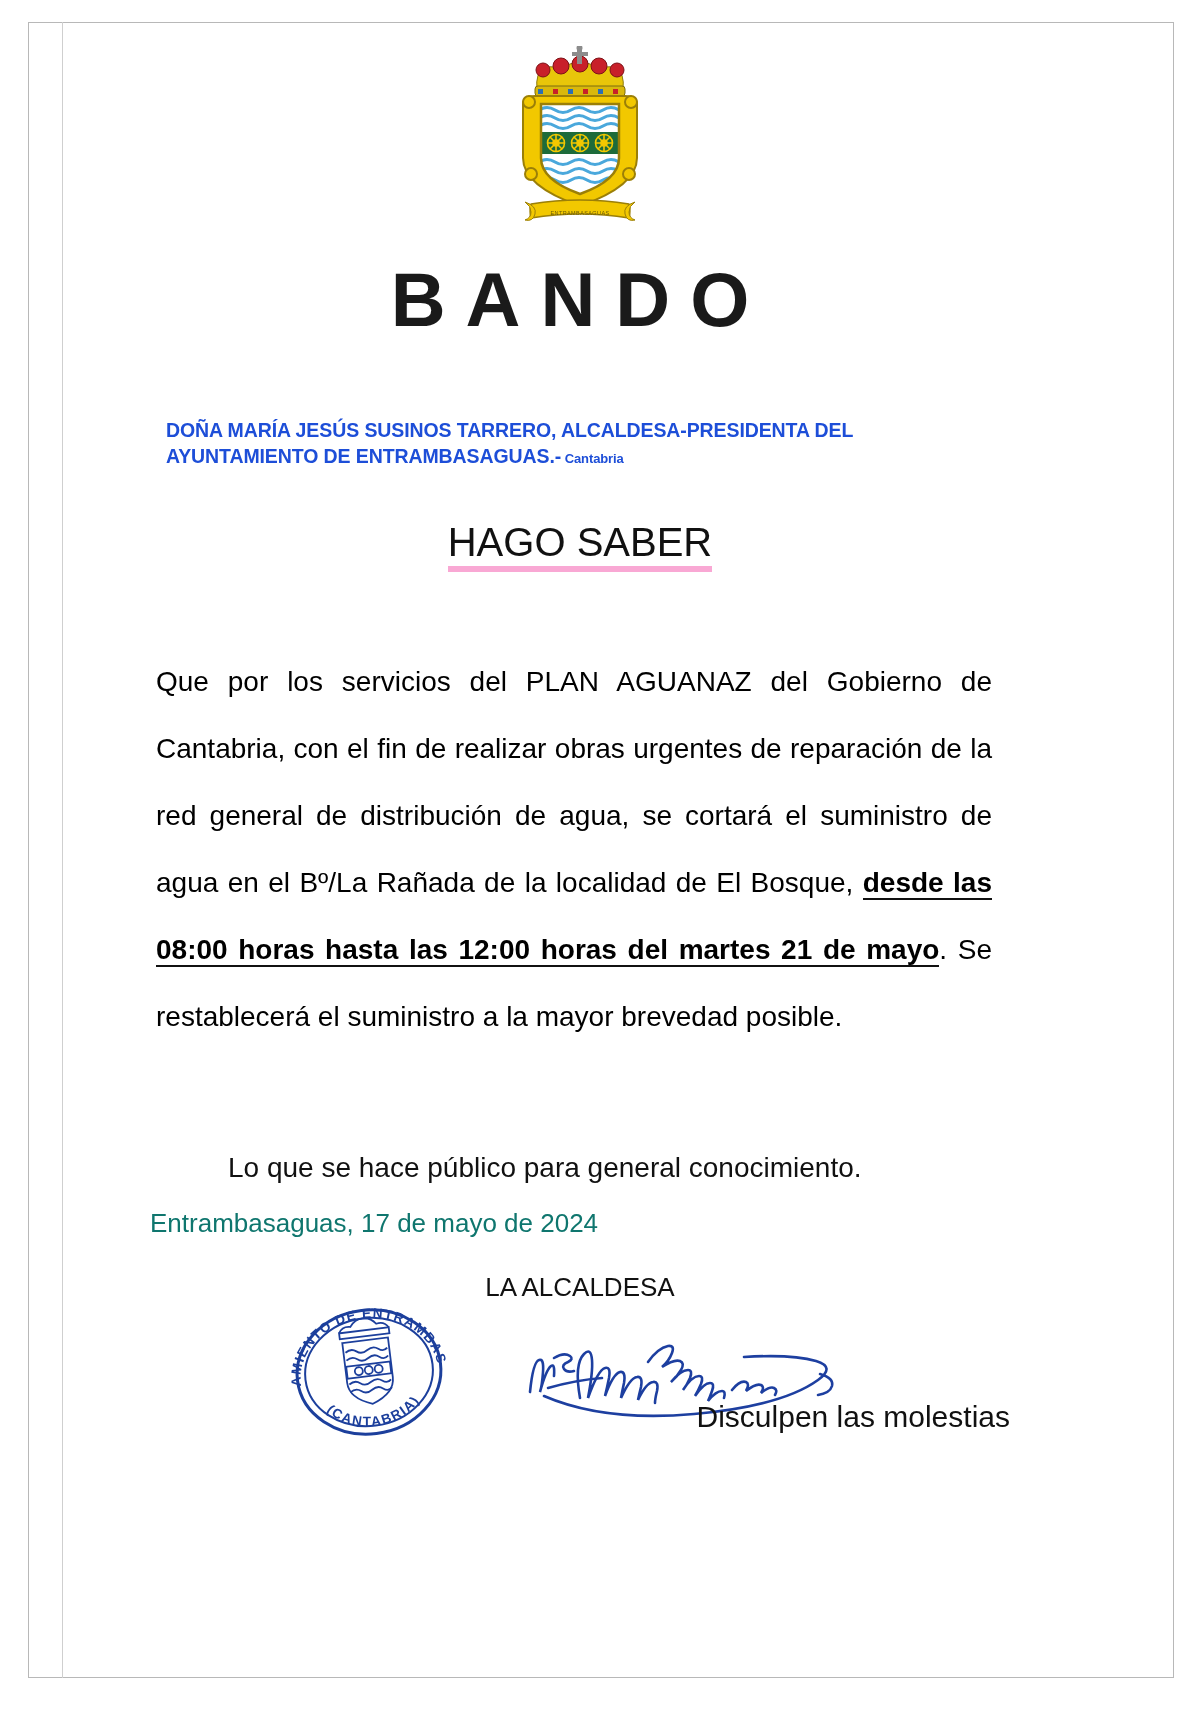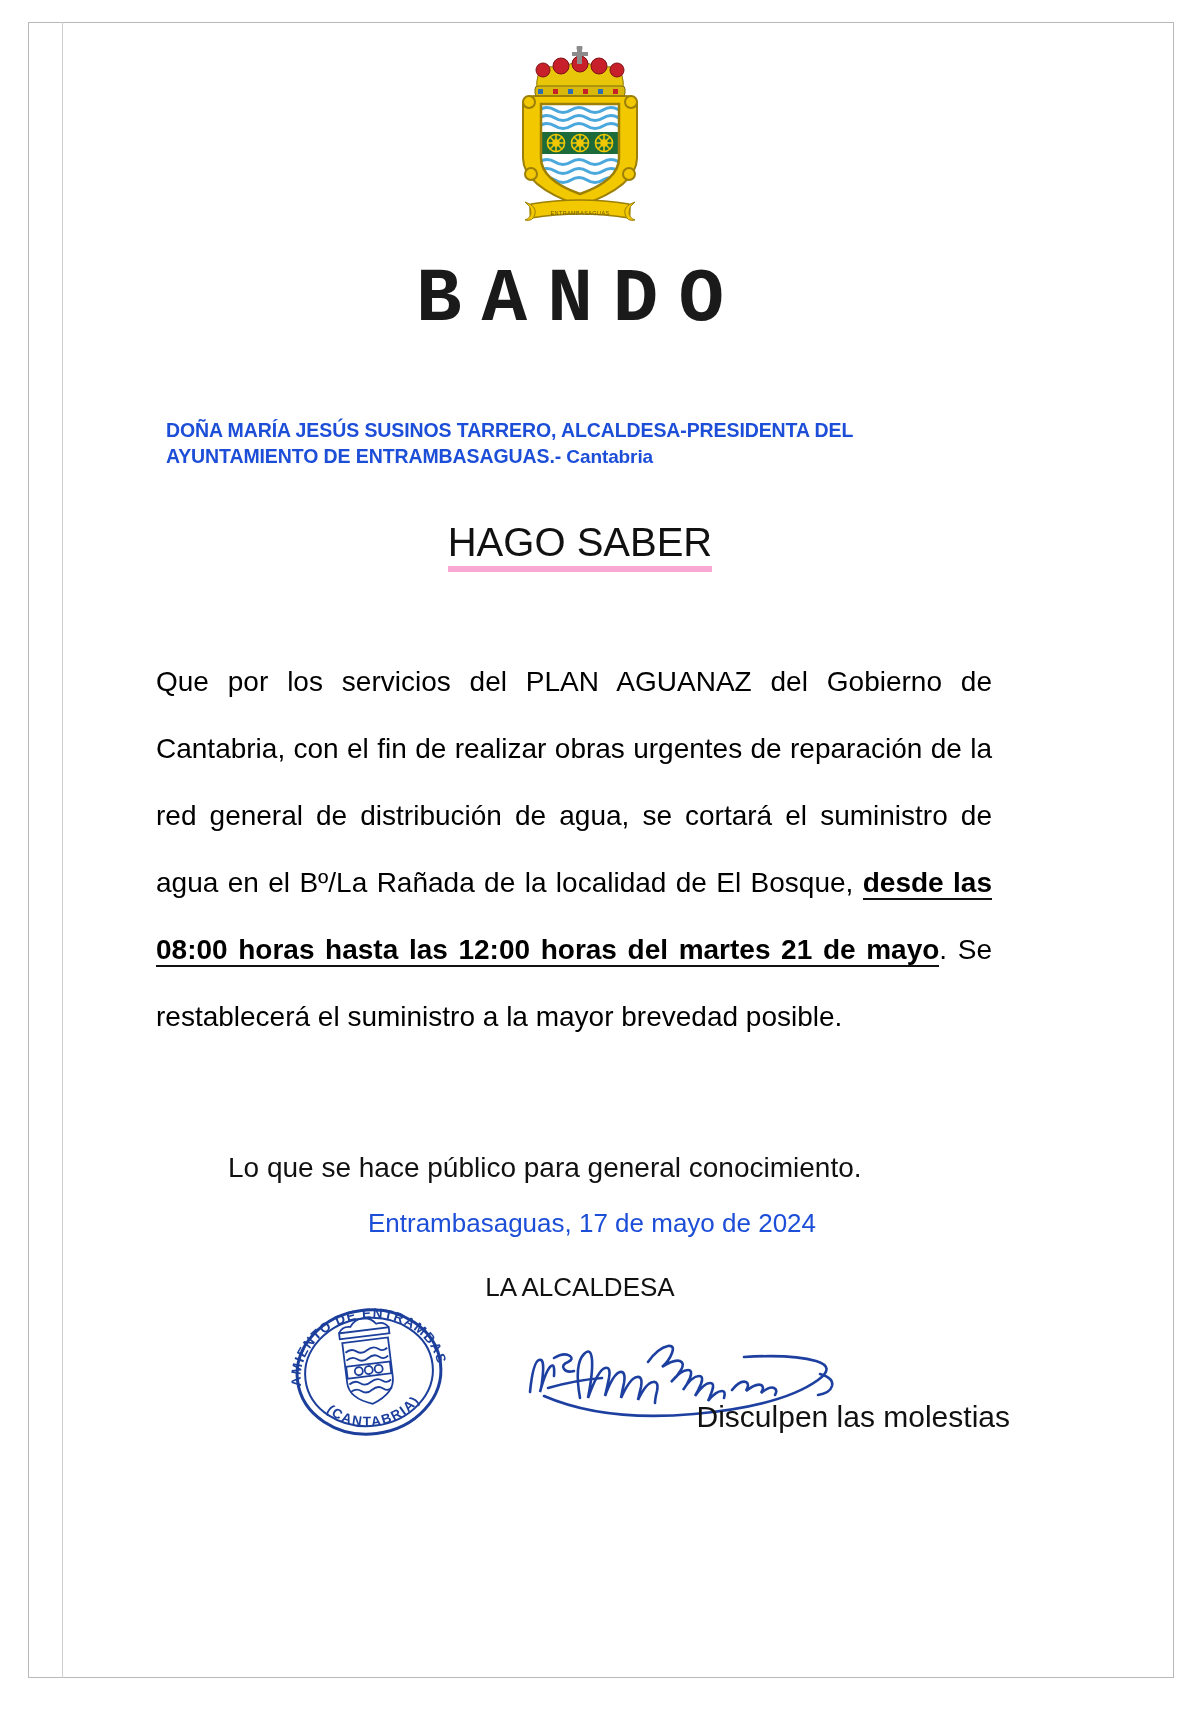--- a/index.html
+++ b/index.html
@@ -66,38 +66,38 @@
   .title {
     position: absolute;
     left: 0;
     top: 262px;
     width: 860px;
     text-align: center;
     font-size: 76px;
     font-weight: bold;
     letter-spacing: 20px;
     color: #1a1a1a;
-    font-family: Liberation Mono, monospace;
+    font-family: Liberation Sans, sans-serif;
     line-height: 1;
   }
 
   
   .authority {
     position: absolute;
     left: 16px;
     top: 418px;
     width: 840px;
     font-size: 19.5px;
     font-weight: bold;
     line-height: 1.32;
     color: #1d4ed8;
     letter-spacing: -0.1px;
   }
   .authority .tail {
-    font-size: 19px;
+    font-size: 13px;
   }
 
   
   .hago-saber {
     position: absolute;
     left: 0;
     top: 520px;
     width: 860px;
     text-align: center;
     font-size: 40px;
@@ -134,26 +134,26 @@
     font-size: 28px;
     line-height: 67px;
     color: #111111;
   }
   .closing .indent {
     display: block;
     text-indent: 72px;
   }
   .place-date {
     position: absolute;
-    left: 12px;
+    left: 0;
     top: 1208px;
     width: 860px;
-    text-align: center;
+    text-align: left;
     font-size: 26px;
-    color: #1d4ed8;
+    color: #0f766e;
   }
   .signer-label {
     position: absolute;
     left: 0;
     top: 1272px;
     width: 860px;
     text-align: center;
     font-size: 26px;
     color: #111111;
   }

